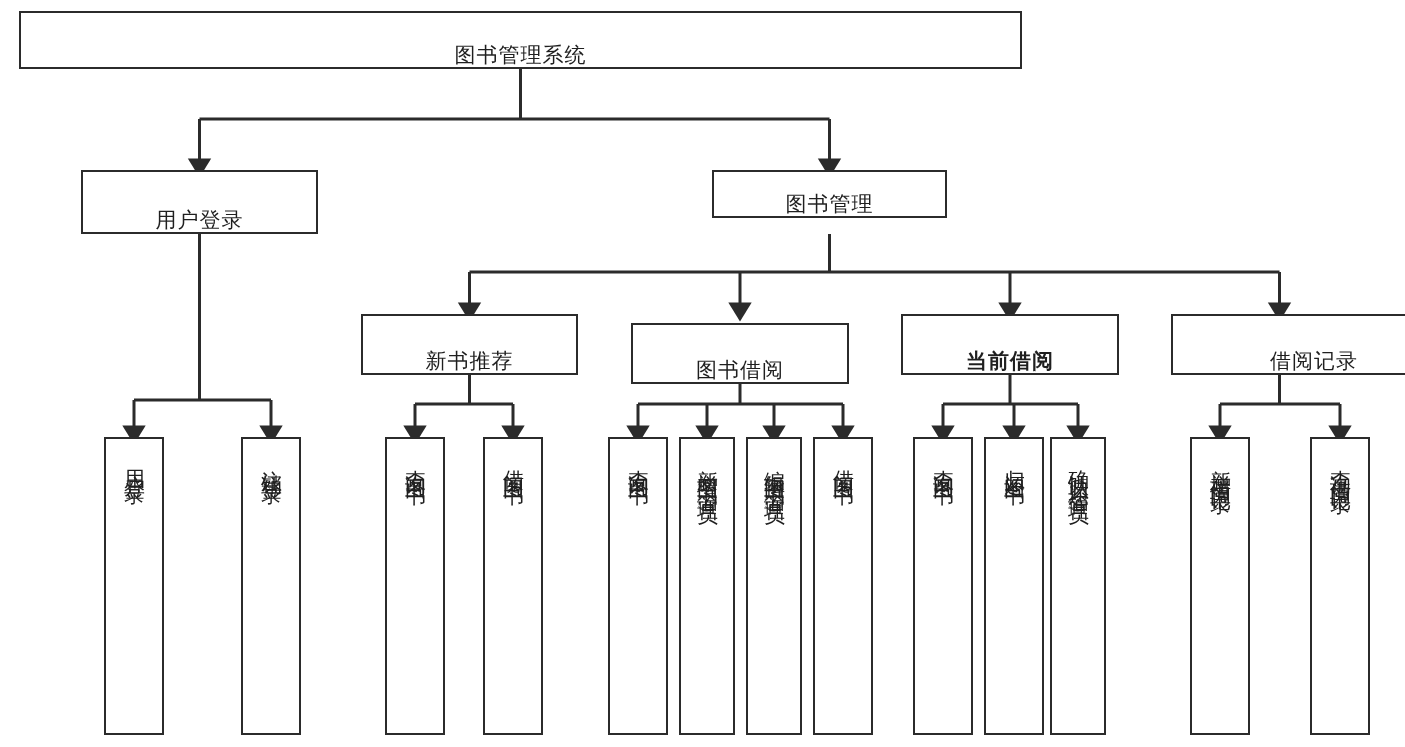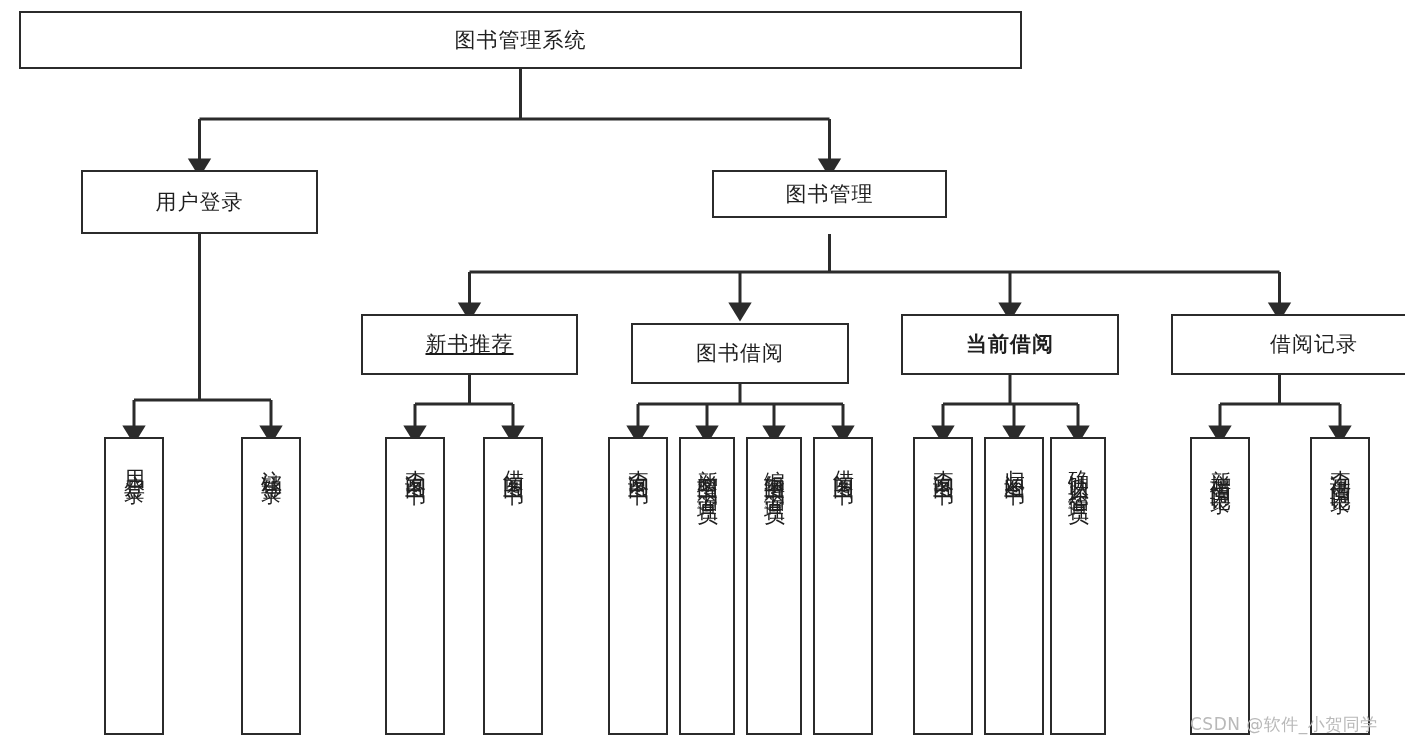--- a/index.html
+++ b/index.html
@@ -26,21 +26,21 @@
     width: 1405px;
     height: 747px;
     pointer-events: none;
   }
   .node {
     position: absolute;
     box-sizing: border-box;
     background: #ffffff;
     border: 2.5px solid #2b2b2b;
     display: flex;
-    align-items: center;
+    align-items: flex-end;
     justify-content: center;
     z-index: 2;
   }
   .node .label {
     font-size: 21px;
     letter-spacing: 1px;
     color: #1f1f1f;
     line-height: 1.15;
     white-space: nowrap;
   }
@@ -120,21 +120,21 @@
   <div id="nodes">
       <div class="node" style="left: 19px; top: 11px; width: 1003px; height: 58px;">
         <span class="label">图书管理系统</span>
       </div>
       <div class="node" style="left: 81px; top: 170px; width: 237px; height: 64px;">
         <span class="label">用户登录</span>
       </div>
       <div class="node" style="left: 712px; top: 170px; width: 235px; height: 48px;">
         <span class="label">图书管理</span>
       </div>
-      <div class="node" style="left: 361px; top: 314px; width: 217px; height: 61px; text-decoration: underline;">
+      <div class="node" style="left: 361px; top: 314px; width: 217px; height: 61px;">
         <span class="label">新书推荐</span>
       </div>
       <div class="node" style="left: 631px; top: 323px; width: 218px; height: 61px;">
         <span class="label">图书借阅</span>
       </div>
       <div class="node" style="left: 901px; top: 314px; width: 218px; height: 61px; font-weight: bold;">
         <span class="label">当前借阅</span>
       </div>
       <div class="node" style="left: 1171px; top: 314px; width: 251px; height: 61px; padding-left: 35px;">
         <span class="label">借阅记录</span>
@@ -173,14 +173,13 @@
         <span class="label">确认归还（管理员）</span>
       </div>
       <div class="node vertical" style="left: 1190px; top: 437px; width: 60px; height: 298px;">
         <span class="label">新增借阅记录</span>
       </div>
       <div class="node vertical" style="left: 1310px; top: 437px; width: 60px; height: 298px;">
         <span class="label">查询借阅记录</span>
       </div>
     </div>
 
-  <div class="watermark">CSDN @软件_小贺同学</div>
 </div>
 
 </body></html>

